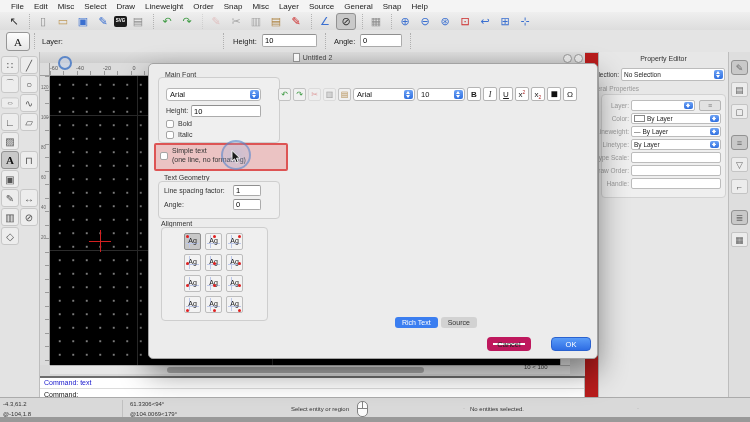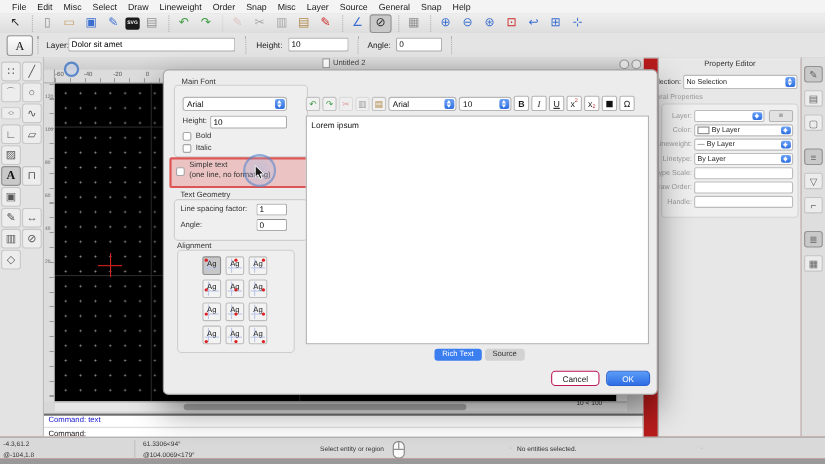--- a/index.html
+++ b/index.html
@@ -126,22 +126,22 @@
   .underline{text-decoration:underline;}
   .supx{font-size:5px;color:#b03030;margin-top:-5px;} .subx{font-size:5px;color:#b03030;margin-top:5px;}
   .swatch{font-size:12px;color:#111;}
   .ecombo{position:relative;height:13px;background:#fff;border:1px solid #b6b6b6;border-radius:3px;
           font-size:7.5px;display:flex;align-items:center;padding-left:3px;box-sizing:border-box;color:#111;}
   .etext{position:absolute;left:129px;top:41px;width:312px;height:208px;background:#fff;
          border:1px solid #b2b2b2;font-size:7.5px;padding:3px 0 0 4px;color:#111;box-sizing:border-box;}
   .tabs{position:absolute;left:246px;top:253px;display:flex;gap:3px;font-size:7px;}
   .tab-rich{background:#3b7ef0;color:#fff;border-radius:3px;padding:2px 7px;}
   .tab-src{background:#d2d2d2;color:#333;border-radius:3px;padding:2px 7px;}
-  .btn-cancel{position:absolute;left:352px;top:273px;width:44px;height:14px;background:#fff;
-              border:1px solid #be185d;border-radius:4px;font-size:7.5px;display:flex;align-items:center;justify-content:center;box-sizing:border-box;}
+  .btn-cancel{position:absolute;left:338px;top:273px;width:44px;height:14px;background:#fff;
+              border:6px solid #be185d;border-radius:4px;font-size:7.5px;display:flex;align-items:center;justify-content:center;box-sizing:border-box;}
   .btn-ok{position:absolute;left:402px;top:273px;width:40px;height:14px;color:#fff;
           background:linear-gradient(#5a9cf8,#2e6de4);border:1px solid #2a62cf;border-radius:4px;
           font-size:7.5px;display:flex;align-items:center;justify-content:center;box-sizing:border-box;}
   
   .prop{position:absolute;left:598px;top:52px;width:130px;height:345px;background:#e7e7e7;
         border-left:1px solid #b2b2b2;overflow:hidden;box-sizing:border-box;}
   .ptitle{position:absolute;left:0;right:0;top:3px;text-align:center;font-size:7px;color:#333;}
   .plab{position:absolute;width:74px;text-align:right;font-size:6.5px;color:#9a9a9a;}
   .pgroup{position:absolute;left:2px;top:42px;width:125px;height:104px;background:#efefef;
           border:1px solid #d2d2d2;border-radius:4px;box-sizing:border-box;}
@@ -216,21 +216,20 @@
       <span class="tbtn red">⊡</span>
       <span class="tbtn blue">↩</span>
       <span class="tbtn blue">⊞</span>
       <span class="tbtn blue">⊹</span>
     </div>
 
   <div class="tb2">
     <div class="atool">A</div>
     <div class="vsep" style="left:34px"></div>
     <span class="flabel" style="left:42px;top:7px">Layer:</span>
-    <input class="tinput" style="left: 62px; top: 4px; width: 152px;" value="Dolor sit amet">
     <div class="vsep" style="left:223px"></div>
     <span class="flabel" style="left:233px;top:7px">Height:</span>
     <input class="tinput" style="left: 262px; top: 4px; width: 55px;" value="10">
     <div class="vsep" style="left:325px"></div>
     <span class="flabel" style="left:334px;top:7px">Angle:</span>
     <input class="tinput" style="left: 360px; top: 4px; width: 42px;" value="0">
     <div class="vsep" style="left:410px"></div>
   </div>
 
   <div class="ltb">
@@ -442,21 +441,20 @@
             <span class=" swatch">■</span>
             <span></span>
           </span>
 
           <span class="fbtn">
             <span>Ω</span>
             <span></span>
           </span>
         </span>
     </div>
-    <div class="etext">Lorem ipsum</div>
     <div class="tabs">
       <span class="tab-rich">Rich Text</span>
       <span class="tab-src">Source</span>
     </div>
     <div class="btn-cancel">Cancel</div>
     <div class="btn-ok">OK</div>
   </div>
 
   <div class="prop">
     <div class="ptitle">Property Editor</div>

